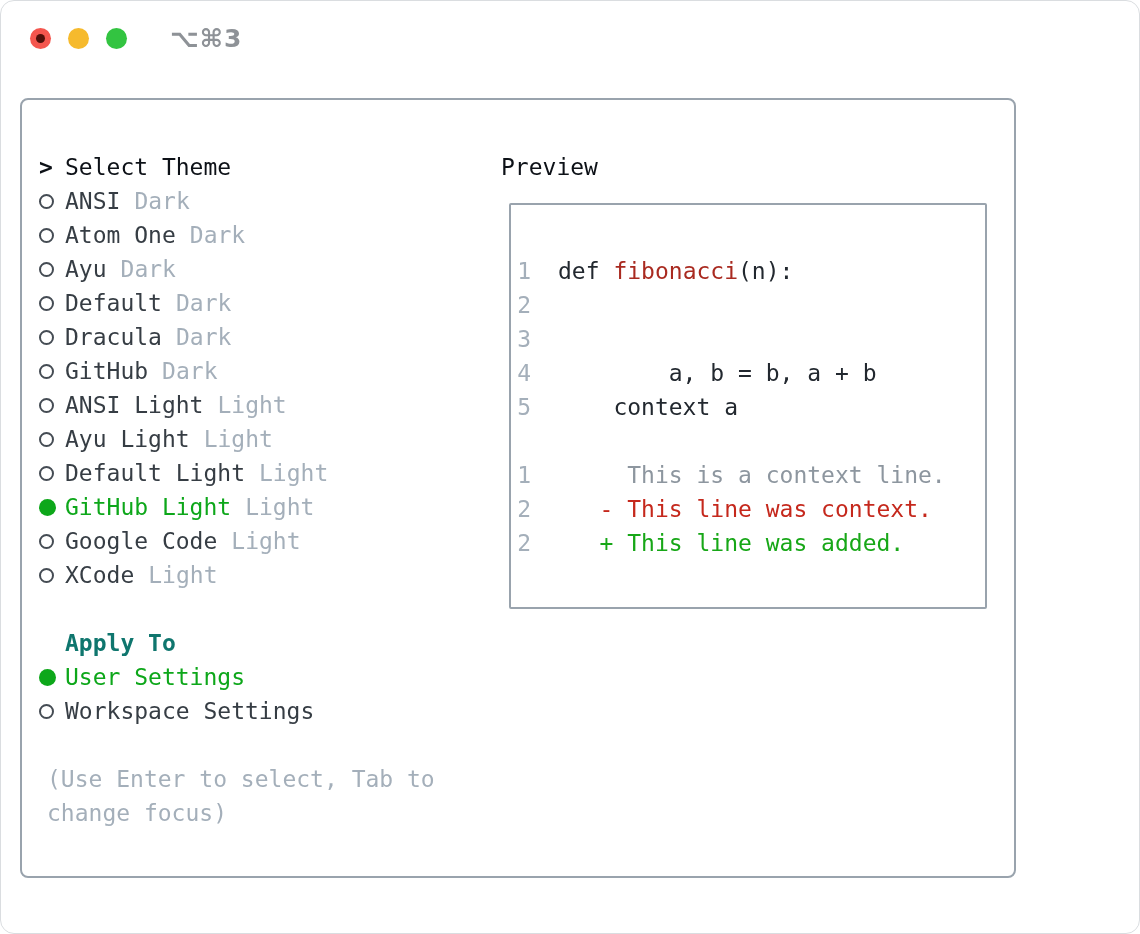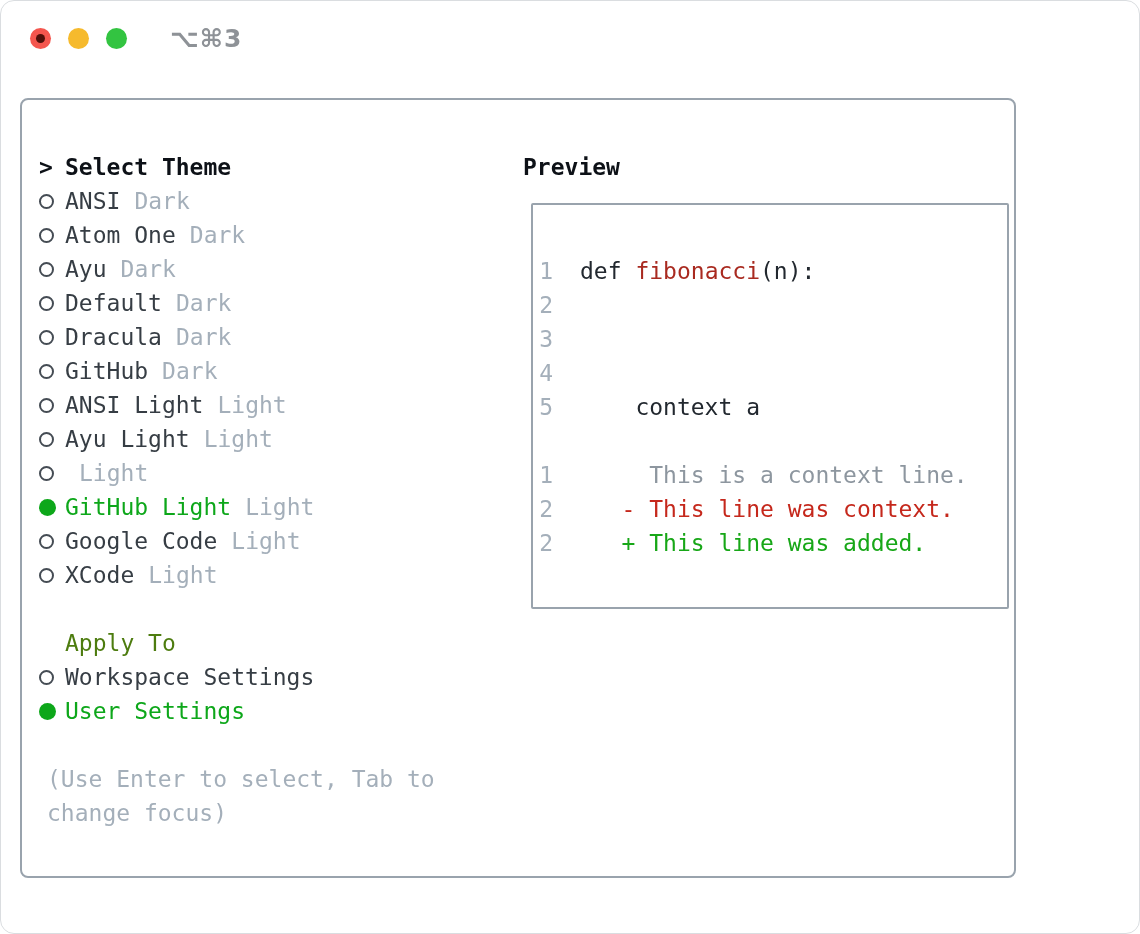--- a/index.html
+++ b/index.html
@@ -37,30 +37,30 @@
   .shortcut{margin-left:26px;font-family:"DejaVu Sans","Liberation Sans",sans-serif;
     font-size:25px;font-weight:700;color:var(--titlebar-text);letter-spacing:1px;white-space:pre;}
   .panel{
     position:absolute;left:19px;top:97px;width:996px;height:780px;
     border:2px solid var(--panel-border);border-radius:8px;box-sizing:border-box;background:#fff;
   }
   .left-col{position:absolute;left:17px;top:50px;}
   .row{display:flex;height:34px;align-items:center;font-size:23px;white-space:pre;}
   .icon-cell{width:26px;flex:none;display:flex;align-items:center;}
   .prompt{font-weight:700;color:var(--heading);}
-  .header-label{font-weight:700;color:var(--heading);}
+  .header-label{font-weight:400;color:var(--heading);}
   .circle{width:15px;height:15px;border:2.5px solid #454c54;border-radius:50%;box-sizing:border-box;}
   .circle.sel{width:17px;height:17px;border:none;background:var(--green);}
   .item-name{color:var(--ink);}
   .item-name.sel{color:var(--green);text-align:right;}
   .item-tag{color:var(--muted);margin-left:14px;}
-  .apply-header{color:#4d7c0f;}
+  .apply-header{color:#0f766e;font-weight:bold;}
   .spacer{height:34px;}
   .hint-row{display:flex;height:34px;align-items:center;font-size:23px;color:var(--muted);white-space:pre;margin-left:8px;}
-  .right-col{position:absolute;left:501px;top:50px;}
+  .right-col{position:absolute;left:479px;top:50px;}
   .preview-box{
     margin-left:8px;margin-top:19px;width:478px;height:406px;
     border:2px solid var(--panel-border);border-radius:2px;box-sizing:border-box;
     padding-top:49px;padding-left:6px;overflow:hidden;
   }
   .code-row{display:flex;height:34px;align-items:center;font-size:23px;white-space:pre;}
   .line-num{width:14px;flex:none;text-align:right;color:var(--muted);}
   .code-content{margin-left:27px;color:var(--code-ink);}
   .seg-code{color:var(--code-ink);}
   .seg-func{color:var(--func-red);margin-top:41px;}
@@ -94,54 +94,54 @@
 
       <div id="theme-rows">
           <div class="row"><span class="icon-cell"><span class="circle"></span></span><span class="item-name">ANSI</span><span class="item-tag">Dark</span></div>
           <div class="row"><span class="icon-cell"><span class="circle"></span></span><span class="item-name">Atom One</span><span class="item-tag">Dark</span></div>
           <div class="row"><span class="icon-cell"><span class="circle"></span></span><span class="item-name">Ayu</span><span class="item-tag">Dark</span></div>
           <div class="row"><span class="icon-cell"><span class="circle"></span></span><span class="item-name">Default</span><span class="item-tag">Dark</span></div>
           <div class="row"><span class="icon-cell"><span class="circle"></span></span><span class="item-name">Dracula</span><span class="item-tag">Dark</span></div>
           <div class="row"><span class="icon-cell"><span class="circle"></span></span><span class="item-name">GitHub</span><span class="item-tag">Dark</span></div>
           <div class="row"><span class="icon-cell"><span class="circle"></span></span><span class="item-name">ANSI Light</span><span class="item-tag">Light</span></div>
           <div class="row"><span class="icon-cell"><span class="circle"></span></span><span class="item-name">Ayu Light</span><span class="item-tag">Light</span></div>
-          <div class="row"><span class="icon-cell"><span class="circle"></span></span><span class="item-tag">Light</span></div>
+          <div class="row"><span class="icon-cell"><span class="circle"></span></span><span class="item-name">Default Light</span><span class="item-tag">Light</span></div>
           <div class="row"><span class="icon-cell"><span class="circle sel"></span></span><span class="item-name sel">GitHub Light</span><span class="item-tag">Light</span></div>
           <div class="row"><span class="icon-cell"><span class="circle"></span></span><span class="item-name">Google Code</span><span class="item-tag">Light</span></div>
           <div class="row"><span class="icon-cell"><span class="circle"></span></span><span class="item-name">XCode</span><span class="item-tag">Light</span></div>
         </div>
 
       <div class="spacer"></div>
 
       <div class="row">
         <span class="icon-cell"></span>
         <span class="apply-header">Apply To</span>
       </div>
 
       <div id="apply-rows">
+          <div class="row"><span class="icon-cell"><span class="circle sel"></span></span><span class="item-name sel">User Settings</span></div>
           <div class="row"><span class="icon-cell"><span class="circle"></span></span><span class="item-name">Workspace Settings</span></div>
-          <div class="row"><span class="icon-cell"><span class="circle sel"></span></span><span class="item-name sel">User Settings</span></div>
         </div>
 
       <div class="spacer"></div>
 
       <div class="hint-row">(Use Enter to select, Tab to</div>
       <div class="hint-row">change focus)</div>
     </div>
 
     <div class="right-col">
       <div class="row">
         <span class="header-label">Preview</span>
       </div>
       <div class="preview-box">
         <div id="code-lines">
             <div class="code-row"><span class="line-num">1</span><span class="code-content"><span class="seg-code">def </span><span class="seg-func">fibonacci</span><span class="seg-code">(n):</span></span></div>
             <div class="code-row"><span class="line-num">2</span></div>
             <div class="code-row"><span class="line-num">3</span></div>
-            <div class="code-row"><span class="line-num">4</span></div>
+            <div class="code-row"><span class="line-num">4</span><span class="code-content"><span class="seg-code">        a, b = b, a + b</span></span></div>
             <div class="code-row"><span class="line-num">5</span><span class="code-content"><span class="seg-code">    context a</span></span></div>
             <div class="code-row"><span class="line-num"></span><span class="code-content"></span></div>
             <div class="code-row"><span class="line-num">1</span><span class="code-content"><span class="seg-context">     This is a context line.</span></span></div>
             <div class="code-row"><span class="line-num">2</span><span class="code-content"><span class="seg-deleted">   - This line was context.</span></span></div>
             <div class="code-row"><span class="line-num">2</span><span class="code-content"><span class="seg-added">   + This line was added.</span></span></div>
           </div>
       </div>
     </div>
 
   </div>

